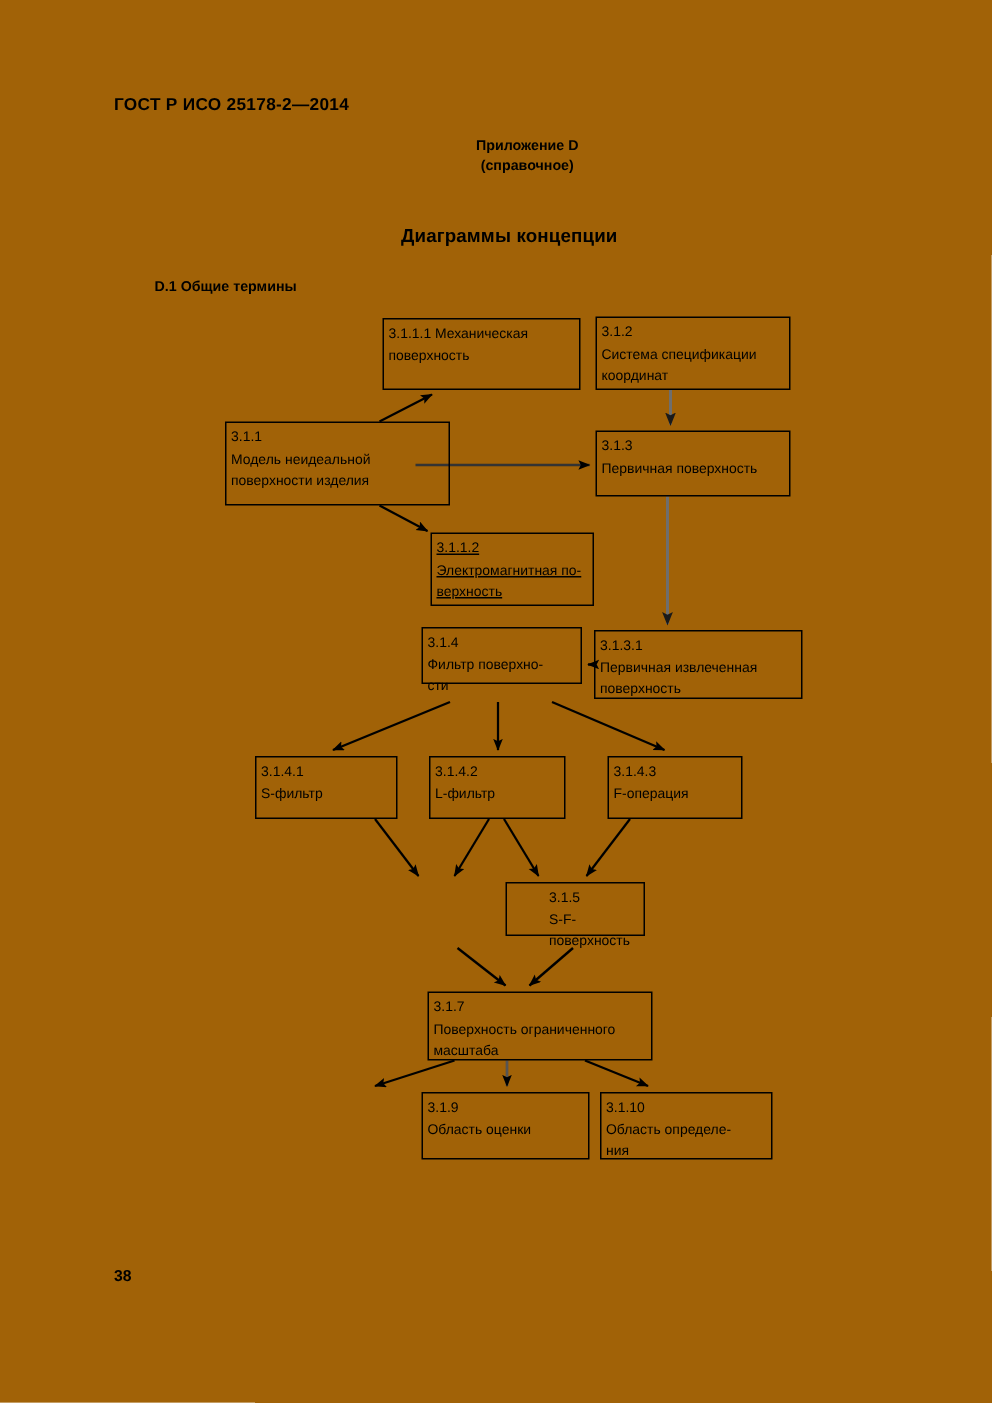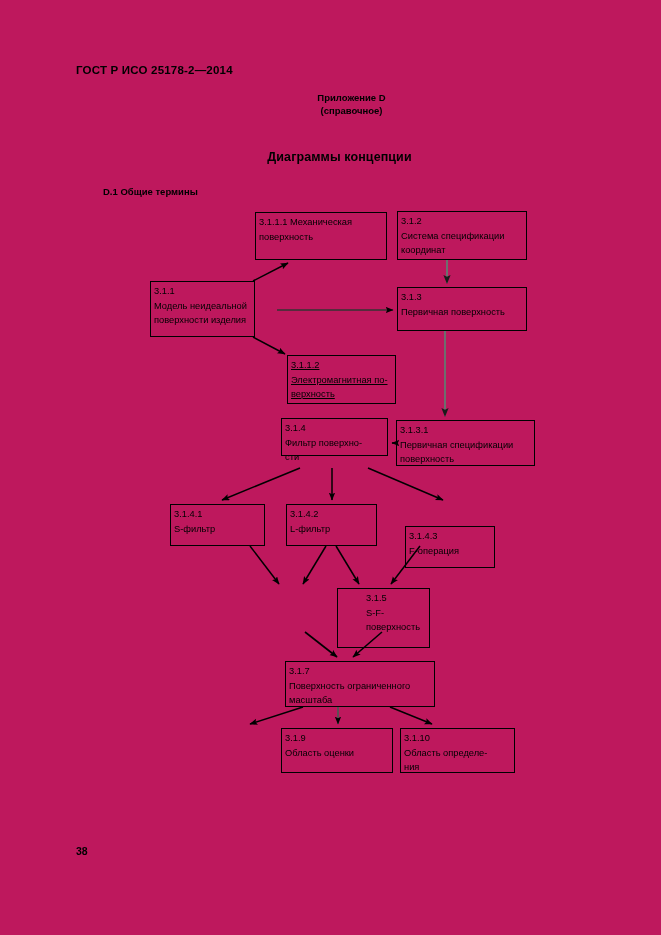--- a/index.html
+++ b/index.html
@@ -2,21 +2,21 @@
 <html><head>
 <meta charset="utf-8">
 <style>
   html,body{margin:0;padding:0;background:#ffffff;}
   body{
     width:661px;height:935px;position:relative;overflow:hidden;
     font-family:"Liberation Sans","DejaVu Sans",sans-serif;
     color:#000000;
     -webkit-font-smoothing:antialiased;
   }
-  .page{position:absolute;inset:0;background:#be185d;}
+  .page{position:absolute;inset:0;background:#a16207;}
 
   
   .std-no{
     position:absolute;left:76px;top:64px;
     font-size:11.5px;font-weight:bold;letter-spacing:.2px;white-space:nowrap;
   }
   .annex{
     position:absolute;left:0;right:0;top:91px;
     text-align:center;font-size:9.5px;font-weight:bold;line-height:13px;padding-left:24px;
   }
@@ -117,21 +117,21 @@
       <span class="id">3.1.1.1 Механическая</span>
       <span class="lbl">поверхность</span>
     </div>
 
     <div class="node" style="left:397px;top:211px;width:130px;height:49px;">
       <span class="id">3.1.2</span>
       <span class="lbl">Система спецификации</span>
       <span class="lbl">координат</span>
     </div>
 
-    <div class="node" style="left:150px;top:281px;width:105px;height:56px;">
+    <div class="node" style="left:150px;top:281px;width:150px;height:56px;">
       <span class="id">3.1.1</span>
       <span class="lbl">Модель неидеальной</span>
       <span class="lbl">поверхности изделия</span>
     </div>
 
     <div class="node" style="left:397px;top:287px;width:130px;height:44px;">
       <span class="id">3.1.3</span>
       <span class="lbl">Первичная поверхность</span>
     </div>
 
@@ -142,41 +142,41 @@
     </div>
 
     <div class="node" style="left:281px;top:418px;width:107px;height:38px;">
       <span class="id">3.1.4</span>
       <span class="lbl">Фильтр поверхно-</span>
       <span class="lbl">сти</span>
     </div>
 
     <div class="node" style="left:396px;top:420px;width:139px;height:46px;">
       <span class="id">3.1.3.1</span>
-      <span class="lbl">Первичная спецификации</span>
+      <span class="lbl">Первичная извлеченная</span>
       <span class="lbl">поверхность</span>
     </div>
 
     <div class="node" style="left:170px;top:504px;width:95px;height:42px;">
       <span class="id">3.1.4.1</span>
       <span class="lbl">S-фильтр</span>
     </div>
 
     <div class="node" style="left:286px;top:504px;width:91px;height:42px;">
       <span class="id">3.1.4.2</span>
       <span class="lbl">L-фильтр</span>
     </div>
 
-    <div class="node" style="left:405px;top:504px;width:90px;height:42px;margin-top:22px;">
+    <div class="node" style="left:405px;top:504px;width:90px;height:42px;">
       <span class="id">3.1.4.3</span>
       <span class="lbl">F-операция</span>
     </div>
 
 
-    <div class="node" style="left:337px;top:588px;width:93px;height:60px;padding-left:28px;">
+    <div class="node" style="left:337px;top:588px;width:93px;height:36px;padding-left:28px;">
       <span class="id">3.1.5</span>
       <span class="lbl">S-F-поверхность</span>
     </div>
 
     <div class="node" style="left:285px;top:661px;width:150px;height:46px;">
       <span class="id">3.1.7</span>
       <span class="lbl">Поверхность ограниченного</span>
       <span class="lbl">масштаба</span>
     </div>
 

